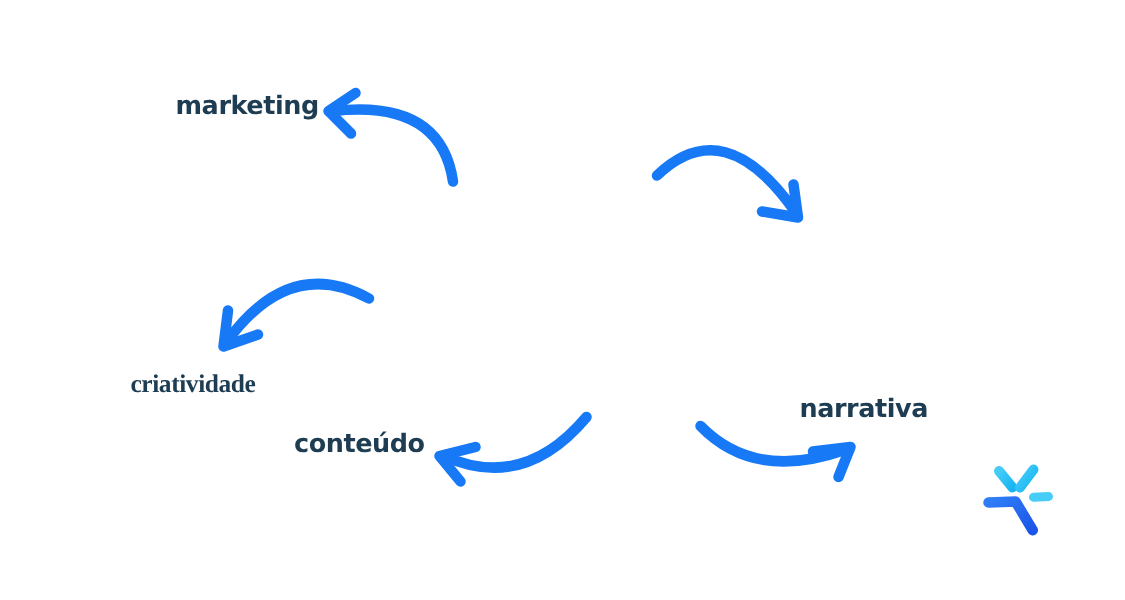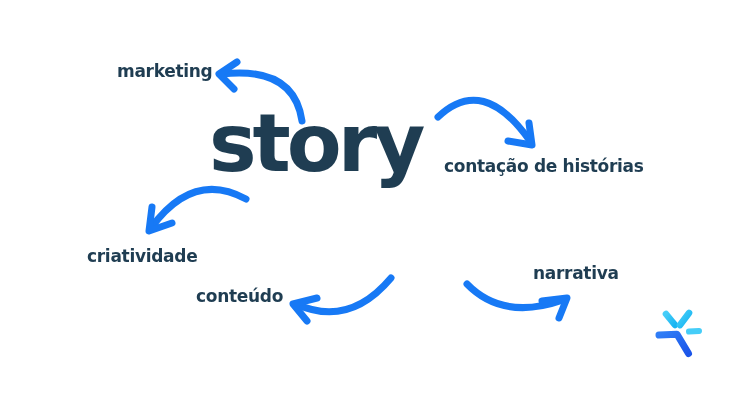--- a/index.html
+++ b/index.html
@@ -26,21 +26,21 @@
   .kw-label{
     position:absolute;
     color:var(--navy,#1f3d52);
     font-weight:bold;
     font-size:17px;
     letter-spacing:-0.3px;
     white-space:nowrap;
   }
   .kw-marketing{left:117px;top:61px;}
   .kw-contacao{left:444px;top:156px;}
-  .kw-criatividade{left:87px;top:246px;}
+  .kw-criatividade{left:87px;top:246px;font-family:Liberation Serif, serif;}
   .kw-conteudo{left:196px;top:286px;}
   .kw-narrativa{left:533px;top:263px;text-align:right;}
   .arrows-layer{
     position:absolute;left:0;top:0;width:750px;height:400px;
     pointer-events:none;
   }
   .arrow-stroke{
     fill:none;
     stroke:var(--arrow-blue,#1779f5);
     stroke-width:7;
@@ -49,24 +49,22 @@
   }
   .logo{
     position:absolute;left:655px;top:308px;width:48px;height:54px;
   }
 </style>
 </head>
 <body>
 
 <div class="canvas">
 
-  <div class="headline-line line1">story</div>
 
   <div class="kw-label kw-marketing">marketing</div>
-  <div class="kw-label kw-contacao">contação de histórias</div>
   <div class="kw-label kw-criatividade">criatividade</div>
   <div class="kw-label kw-conteudo">conteúdo</div>
   <div class="kw-label kw-narrativa">narrativa</div>
 
   <svg class="arrows-layer" viewBox="0 0 750 400" aria-hidden="true">
 
     <g>
       <path class="arrow-stroke" d="M 302 121 Q 294 66 222 74"></path>
       <path class="arrow-stroke" d="M 237 62 L 219 74 L 234 89"></path>
     </g>

